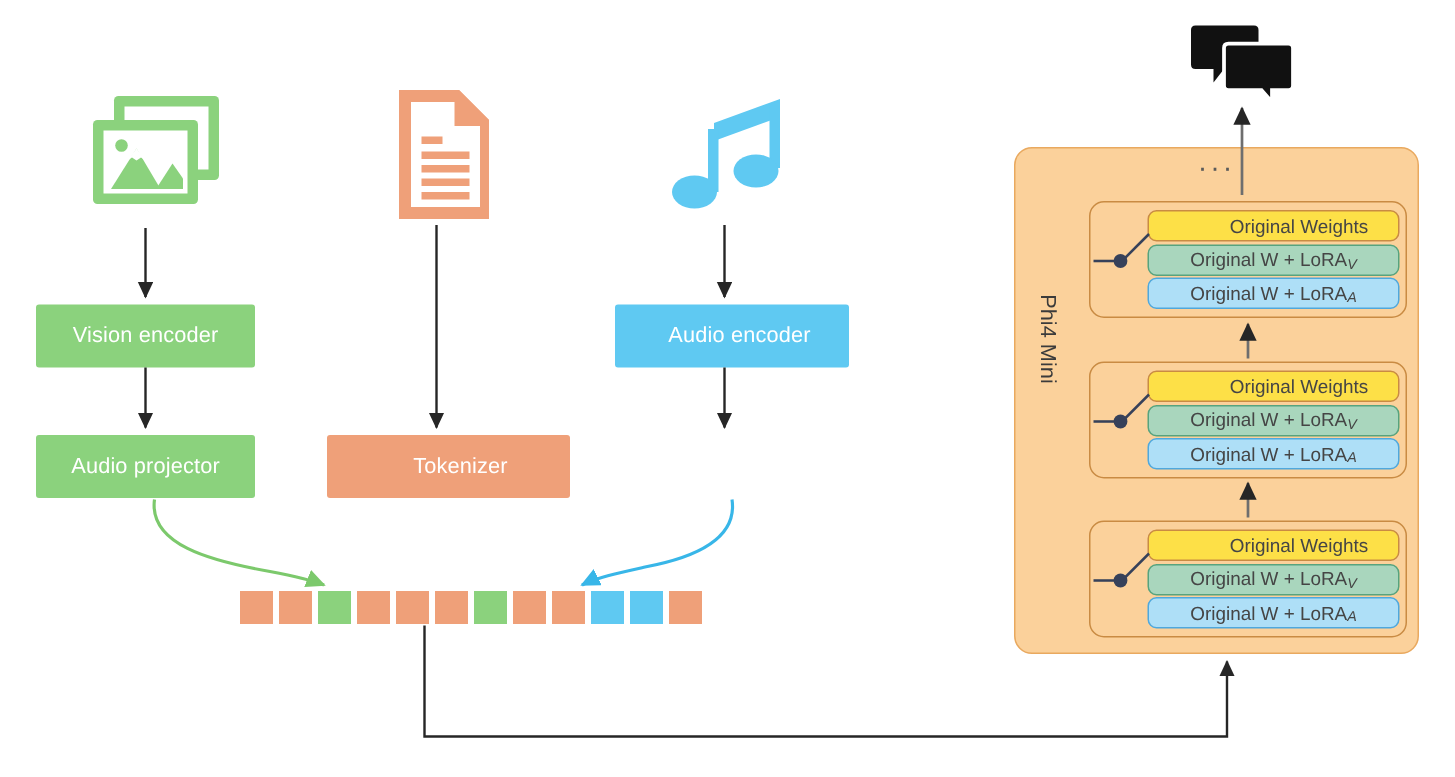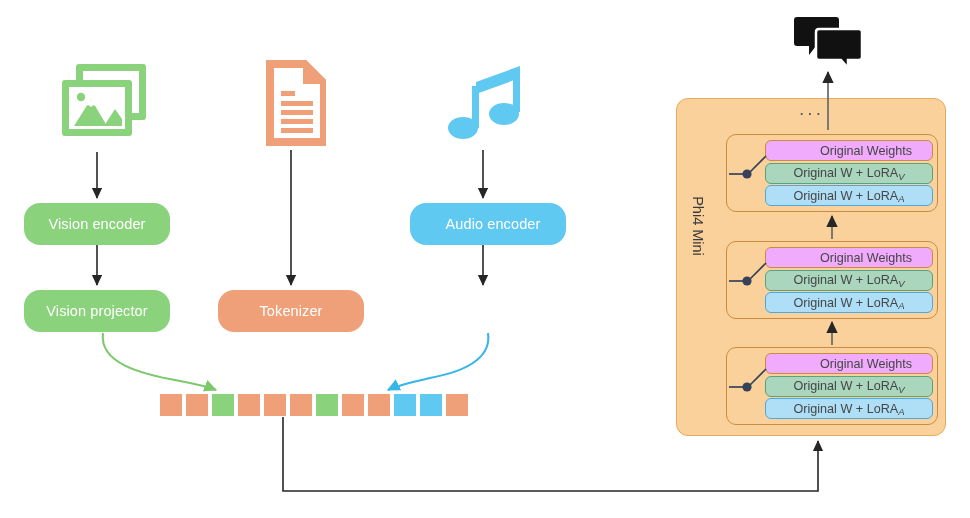--- a/index.html
+++ b/index.html
@@ -13,33 +13,33 @@
   }
   #stage {
     position: relative;
     width: 970px; height: 518px;
     background: #ffffff;
   }
 
   
   .pill {
     position: absolute;
-    border-radius: 16px;
+    border-radius: 2px;
     display: flex;
     align-items: center;
     justify-content: center;
     color: #ffffff;
     font-size: 14.5px;
     letter-spacing: .1px;
     white-space: nowrap;
     user-select: none;
   }
   .pill.green  { background: #8BD27D; }
   .pill.blue   { background: #5FC9F2; padding-left: 10px; }
-  .pill.orange { background: #EFA079; }
+  .pill.orange { background: #EFA079; padding-left: 16px; }
 
   
   #wires { position: absolute; left: 0; top: 0; width: 970px; height: 518px; pointer-events: none; }
 
   
   .icon-wrap { position: absolute; }
 
   
   #phi-panel {
     position: absolute;
@@ -96,21 +96,21 @@
     margin-bottom: 1.5px;
     border-radius: 6px;
     box-sizing: border-box;
     display: flex;
     align-items: center;
     justify-content: center;
     font-size: 12.6px;
     color: #454545;
     white-space: nowrap;
   }
-  .wrow.base { background: #f0abfc; border: 1px solid #C98B43; padding-left: 34px; }
+  .wrow.base { background: #fde047; border: 1px solid #C98B43; padding-left: 34px; }
   .wrow.lv   { background: #A9D6BD; border: 1px solid #57A37E; }
   .wrow.la   { background: #AEDFF7; border: 1px solid #4FA8DD; }
   .wrow sub  { font-style: italic; font-size: 9.5px; vertical-align: baseline; position: relative; top: 3px; }
 
   
   #tokens { position: absolute; left: 160px; top: 394px; display: flex; gap: 4px; }
   .token { width: 22px; height: 22px; }
   .token.o { background: #EFA079; }
   .token.g { background: #8BD27D; }
   .token.b { background: #5FC9F2; }
@@ -170,21 +170,21 @@
       <path d="M2 4 Q2 1 5 1 H44 Q47 1 47 4 V27 Q47 30 44 30 H24 L17 39 V30 H5 Q2 30 2 27 Z" fill="#111111"></path>
       <path d="M24 16 Q24 13 27 13 H67 Q70 13 70 16 V41 Q70 44 67 44 H56 V52 L49 44 H27 Q24 44 24 41 Z" fill="#111111" stroke="#ffffff" stroke-width="2.5"></path>
     </svg>
   </div>
 
   <div class="pill green" style="left:24px; top:203px; width:146px; height:42px;">
     <span>Vision encoder</span>
   </div>
 
   <div class="pill green" style="left:24px; top:290px; width:146px; height:42px;">
-    <span>Vision projector</span>
+    <span>Audio projector</span>
   </div>
 
   <div class="pill orange" style="left:218px; top:290px; width:146px; height:42px;">
     <span>Tokenizer</span>
   </div>
 
   <div class="pill blue" style="left:410px; top:203px; width:146px; height:42px;">
     <span>Audio encoder</span>
   </div>
 

